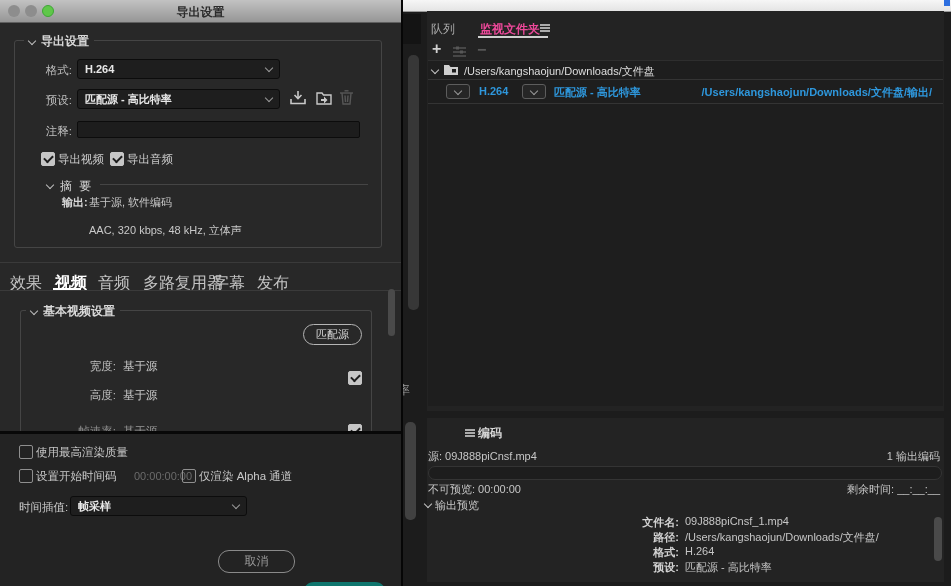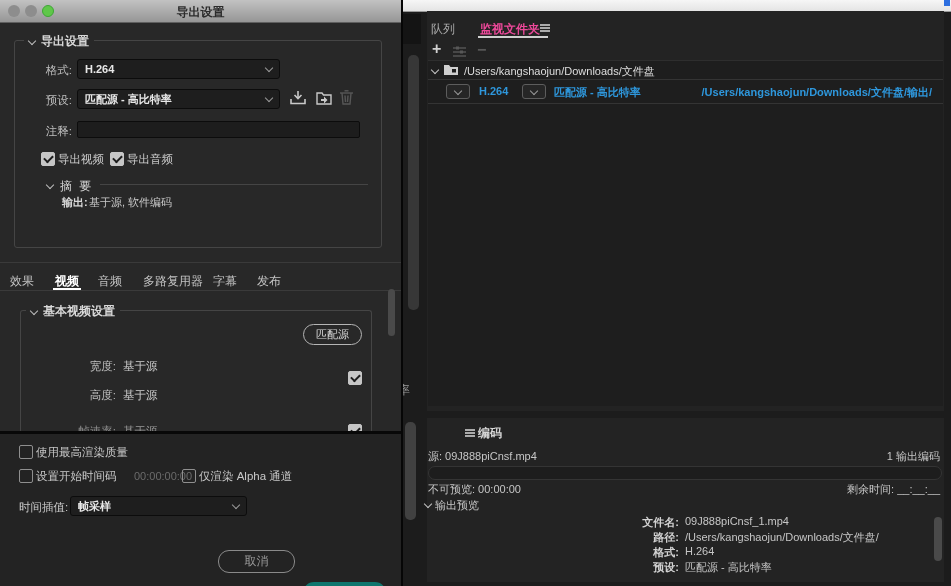--- a/index.html
+++ b/index.html
@@ -67,21 +67,21 @@
       display:flex;align-items:center;justify-content:space-between;padding:0 7px;
       color:#e8e8e8;font-size:11px;font-weight:bold;}
   .txtfield{position:absolute;height:15px;background:#1d1d1d;border:1px solid #0c0c0c;border-radius:2px;
       color:#ddd;font-size:11px;padding:0 4px;outline:none;}
   .cbx{position:absolute;width:12px;height:12px;border:1px solid #8f8f8f;border-radius:2px;background:transparent;}
   .cbx.on{background:#c6c6c6;border-color:#c6c6c6;}
   .tick{position:absolute;left:2px;top:2px;width:7px;height:4px;border-left:2px solid #1c1c1c;border-bottom:2px solid #1c1c1c;transform:rotate(-45deg);}
   .hline{position:absolute;height:1px;background:#454545;}
   .sumline{position:absolute;color:#c9c9c9;font-size:11px;white-space:nowrap;}
 
-  .dlg-tab{position:absolute;top:273px;font-size:12px;color:#c3c3c3;}
+  .dlg-tab{position:absolute;top:273px;font-size:16px;color:#c3c3c3;}
   .dlg-tab.active{color:#ffffff;font-weight:bold;}
   .pill-btn{position:absolute;border:1.5px solid #b5b5b5;border-radius:11px;color:#d8d8d8;
     font-size:11px;display:flex;align-items:center;justify-content:center;background:transparent;}
   .blackbar{position:absolute;left:0;top:431px;width:401px;height:3px;background:#080808;}
   #bottom-opts{position:absolute;left:0;top:434px;width:401px;height:152px;background:#232323;}
   .opt-lbl{position:absolute;color:#c9c9c9;font-size:11.5px;white-space:nowrap;}
   .dim-tc{color:#6b6b6b;}
   .btn{position:absolute;width:75px;height:21px;border-radius:11px;display:flex;align-items:center;
        justify-content:center;font-size:12px;background:transparent;}
   .btn-cancel{border:1.5px solid #8a8a8a;color:#9a9a9a;}
@@ -249,20 +249,21 @@
         <span class="tick"></span>
       </span>
     <span class="lbl" style="left:127px;top:152px;color:#d0d0d0;">导出音频</span>
 
     <span class="chev" style="position:absolute;left:47px;top:182px;border-color:#bdbdbd;"></span>
     <span class="abs" style="left:60px;top:178px;color:#d8d8d8;font-size:12px;font-weight:normal;letter-spacing:2px;">摘 要</span>
     <div class="hline" style="left:100px;top:184px;width:268px;"></div>
 
     <span class="sumline" style="left:62px;top:195px;font-weight:bold;color:#d8d8d8;">输出:</span>
     <span class="sumline" style="left:89px;top:195px;">基于源, 软件编码</span>
+    <span class="sumline" style="left:89px;top:223px;">AAC, 320 kbps, 48 kHz, 立体声</span>
 
     <div class="hline" style="left:0;top:262px;width:401px;background:#3a3a3a;"></div>
     <span class="dlg-tab" style="left:10px;">效果</span>
     <span class="dlg-tab active" style="left:55px;">视频</span>
     <span class="dlg-tab" style="left:98px;">音频</span>
     <span class="dlg-tab" style="left:143px;">多路复用器</span>
     <span class="dlg-tab" style="left:213px;">字幕</span>
     <span class="dlg-tab" style="left:257px;">发布</span>
     <div class="hline" style="left:0;top:290px;width:401px;background:#3a3a3a;"></div>
     <div class="tab-underline" style="left:53px;top:288px;width:28px;background:#ffffff;"></div>

